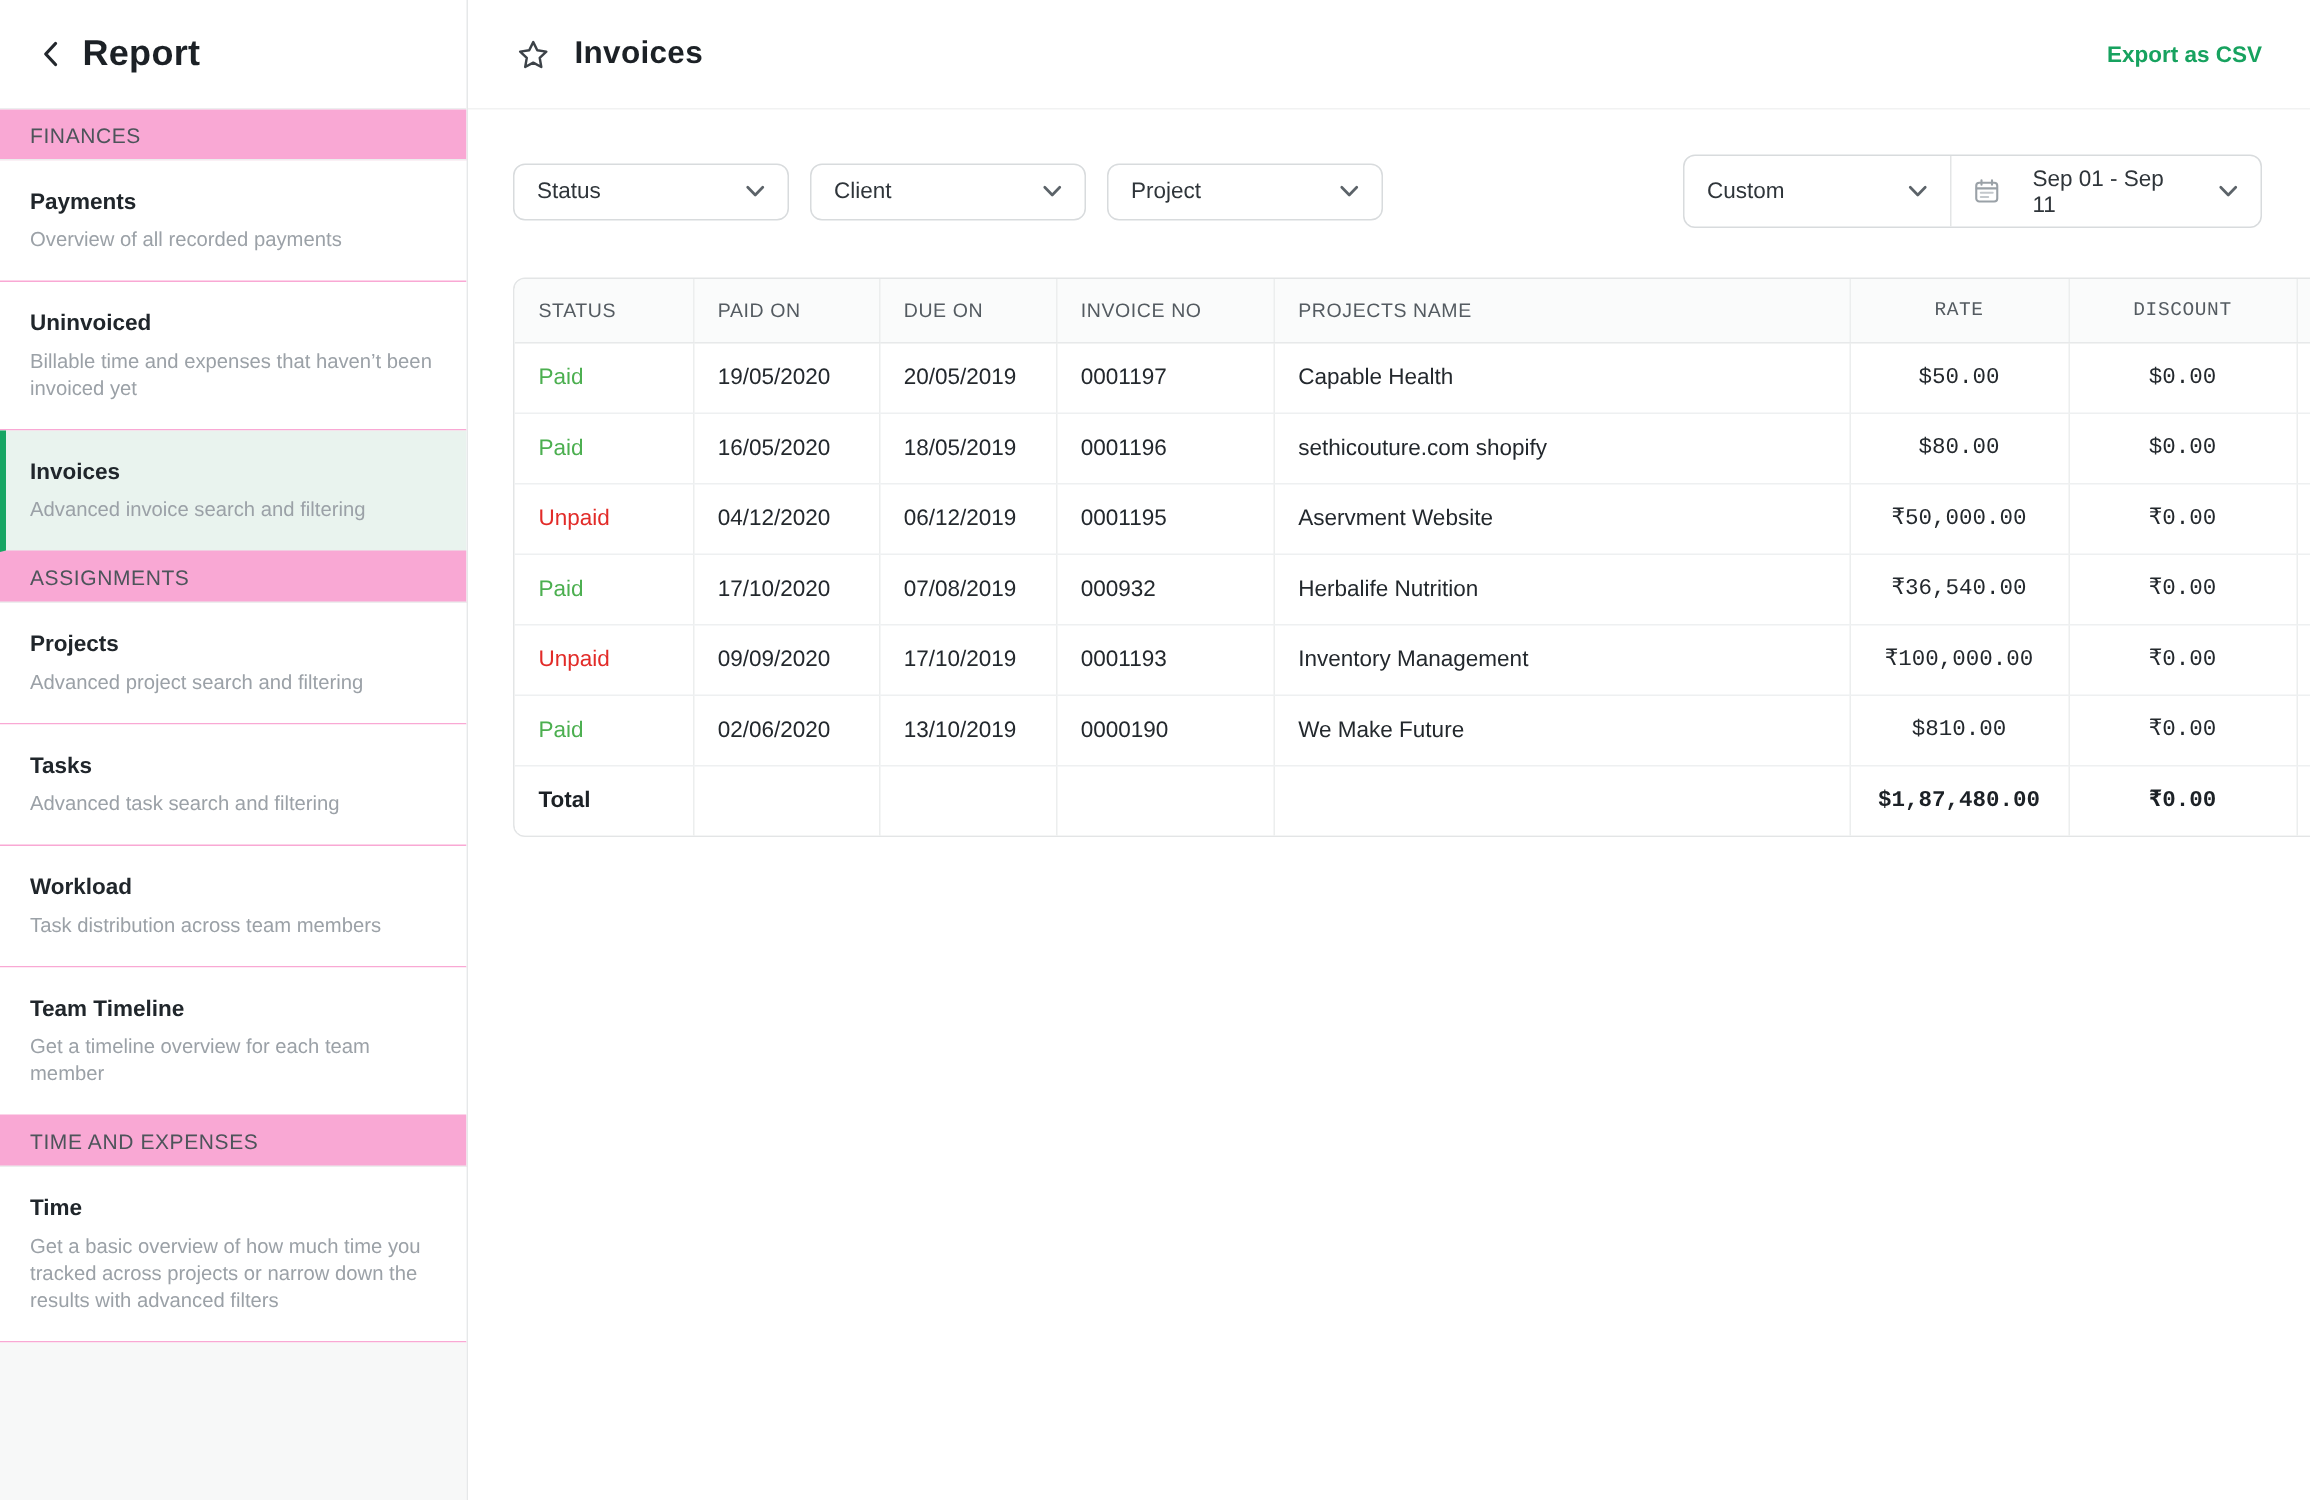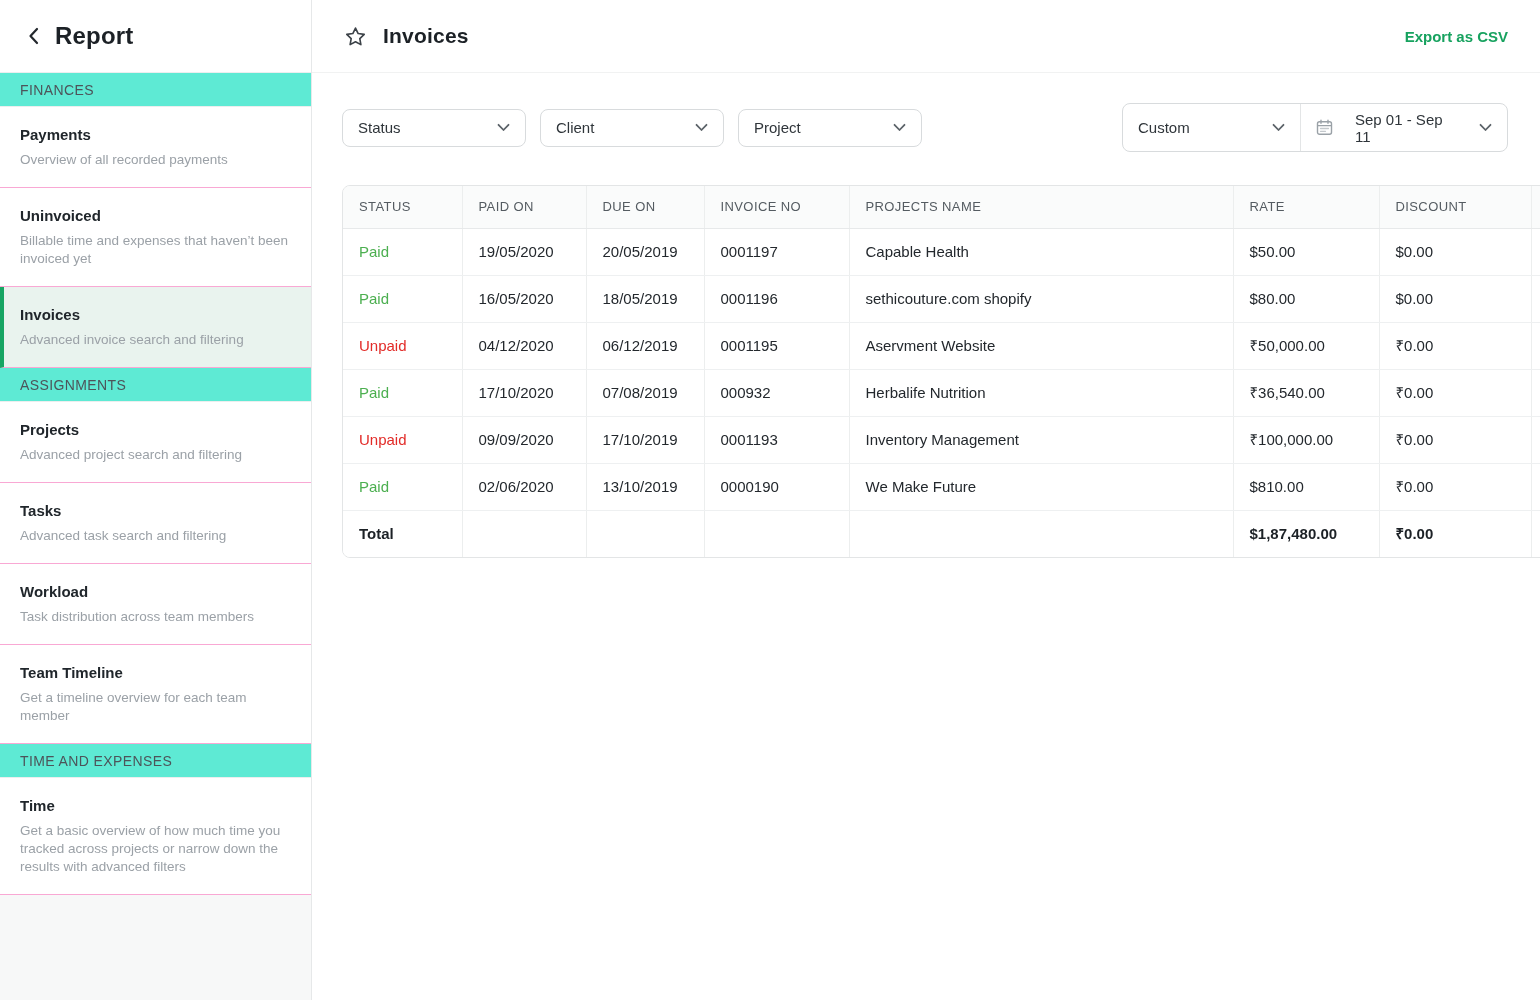--- a/index.html
+++ b/index.html
@@ -18,21 +18,21 @@
     display: flex; flex-direction: column; overflow: hidden;
   }
   .sidebar-header {
     height: 73px; flex: 0 0 73px; display: flex; align-items: center;
     padding: 0 28px; border-bottom: 1px solid #eceeef; gap: 16px;
   }
   .back-btn { display: flex; align-items: center; cursor: pointer; }
   .sidebar-title { font-size: 24px; font-weight: 700; color: #1c2126; letter-spacing: .2px; }
   .section-header {
     height: 34px; flex: 0 0 34px; display: flex; align-items: center;
-    padding: 0 20px; background: #5eead4;
+    padding: 0 20px; background: #f9a8d4;
     border-bottom: 1px solid #eceeee;
     font-size: 14px; color: #4d545a; letter-spacing: .4px;
   }
   .side-item {
     padding: 17px 20px 18px 20px; border-bottom: 1px solid #f9a8d4;
     cursor: pointer; background: #fff;
   }
   .side-item .item-title {
     font-size: 15px; font-weight: 700; color: #20262b; line-height: 22px; margin-bottom: 5px;
   }
@@ -92,21 +92,21 @@
     line-height: 18px; white-space: nowrap;
   }
   th:last-child { border-right: none; }
   td {
     font-size: 15px; color: #23282d; padding: 13px 16px; line-height: 20px;
     border-bottom: 1px solid #eef0f1; border-right: 1px solid #eceeee;
     background: #fff; white-space: nowrap; overflow: hidden;
   }
   td:last-child { border-right: none; }
   tr.total-row td { border-bottom: none; font-weight: 700; color: #1c2126; }
-  .num { text-align: left; }
+  .num { text-align: center; font-family: Liberation Mono, monospace; }
   td.cell-status.paid { color: #4caf50; }
   td.cell-status.unpaid { color: #e22b28; }
   tbody tr { cursor: pointer; }
   svg { display: block; }
 </style>
 </head>
 <body>
 
 <div class="app">
 

